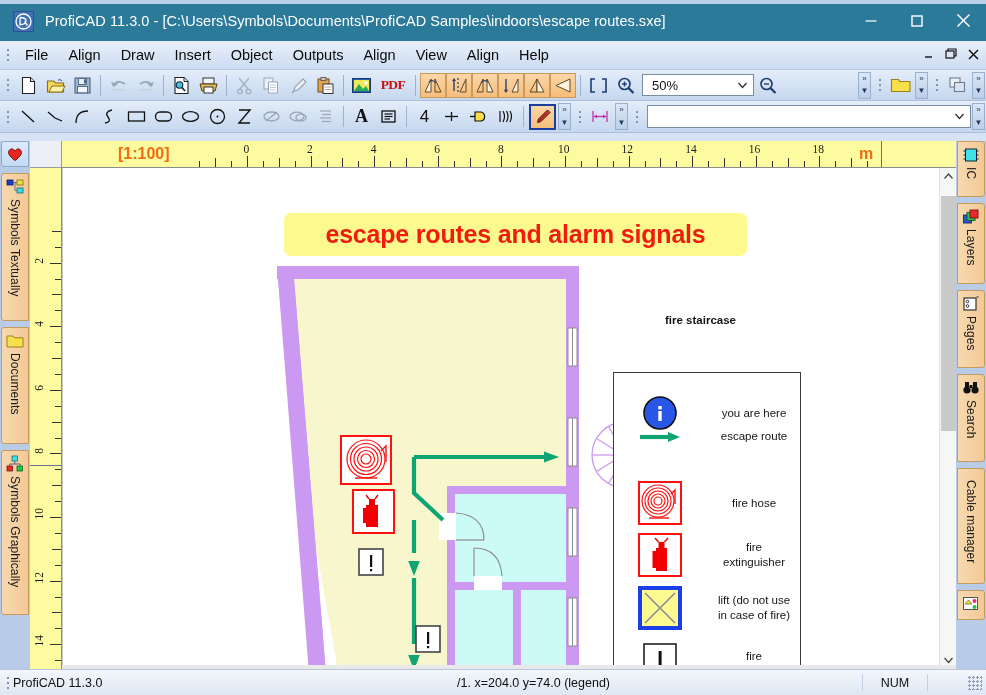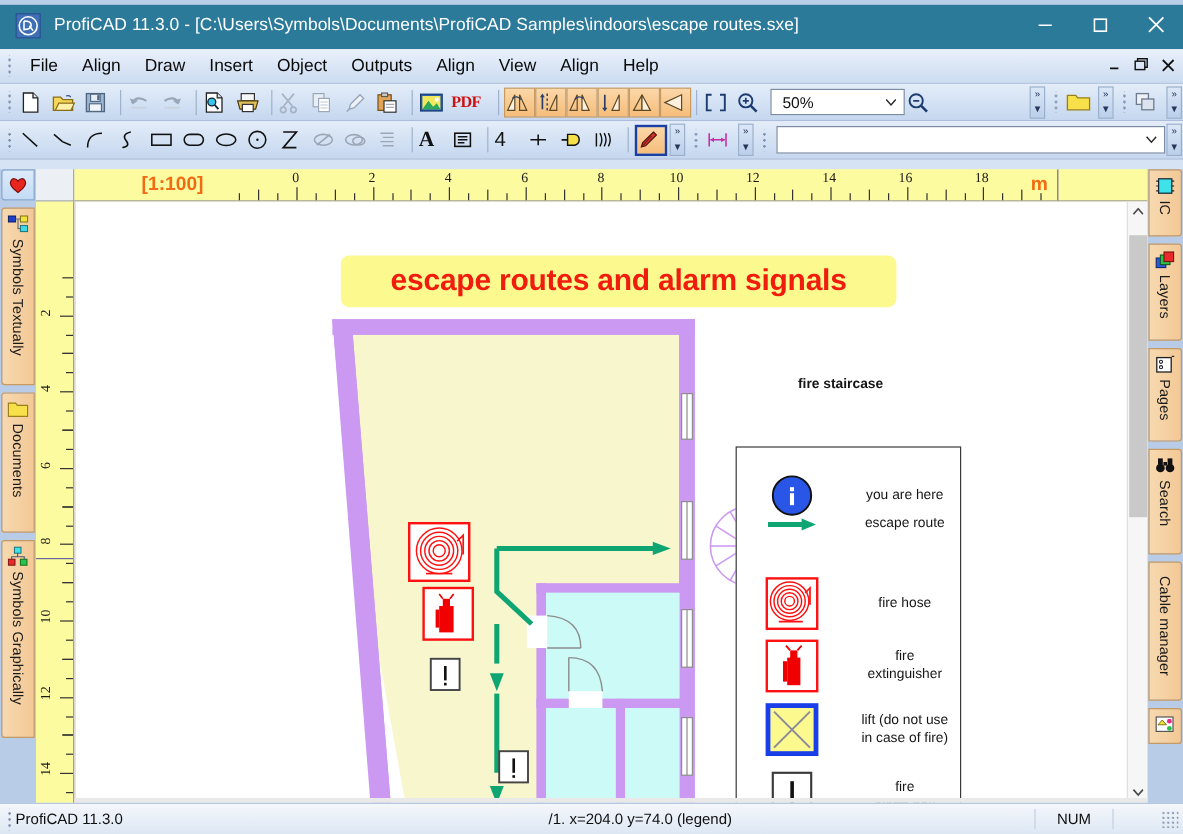--- a/index.html
+++ b/index.html
@@ -61,21 +61,21 @@
   .toolbar {
     position: absolute; left: 0; width: 986px; height: 31px;
     background: linear-gradient(#e4edf9, #c5d7ef);
     border-bottom: 1px solid #aebeda;
     display: flex; align-items: center;
   }
   .tb1 { top: 70px; }
   .tb2 { top: 101px; height: 32px; }
   .tbtn {
     width: 25px; height: 25px; margin: 0 1px;
-    display: flex; align-items: center; 
+    display: flex; align-items: center; justify-content: center;
     flex: 0 0 auto;
   }
   .tbtn svg { display:block; }
   .tsep { width: 1px; height: 21px; background: #9fb2cd; margin: 0 4px; flex:0 0 auto; }
   .tbtn.orange {
     background: linear-gradient(#fbd7a8,#f6bd7a);
     border: 1px solid #c99a5e; width: 26px; height: 25px; margin: 0;
   }
   .tbtn.sel {
     background: linear-gradient(#fbd7a8,#f6bd7a);

